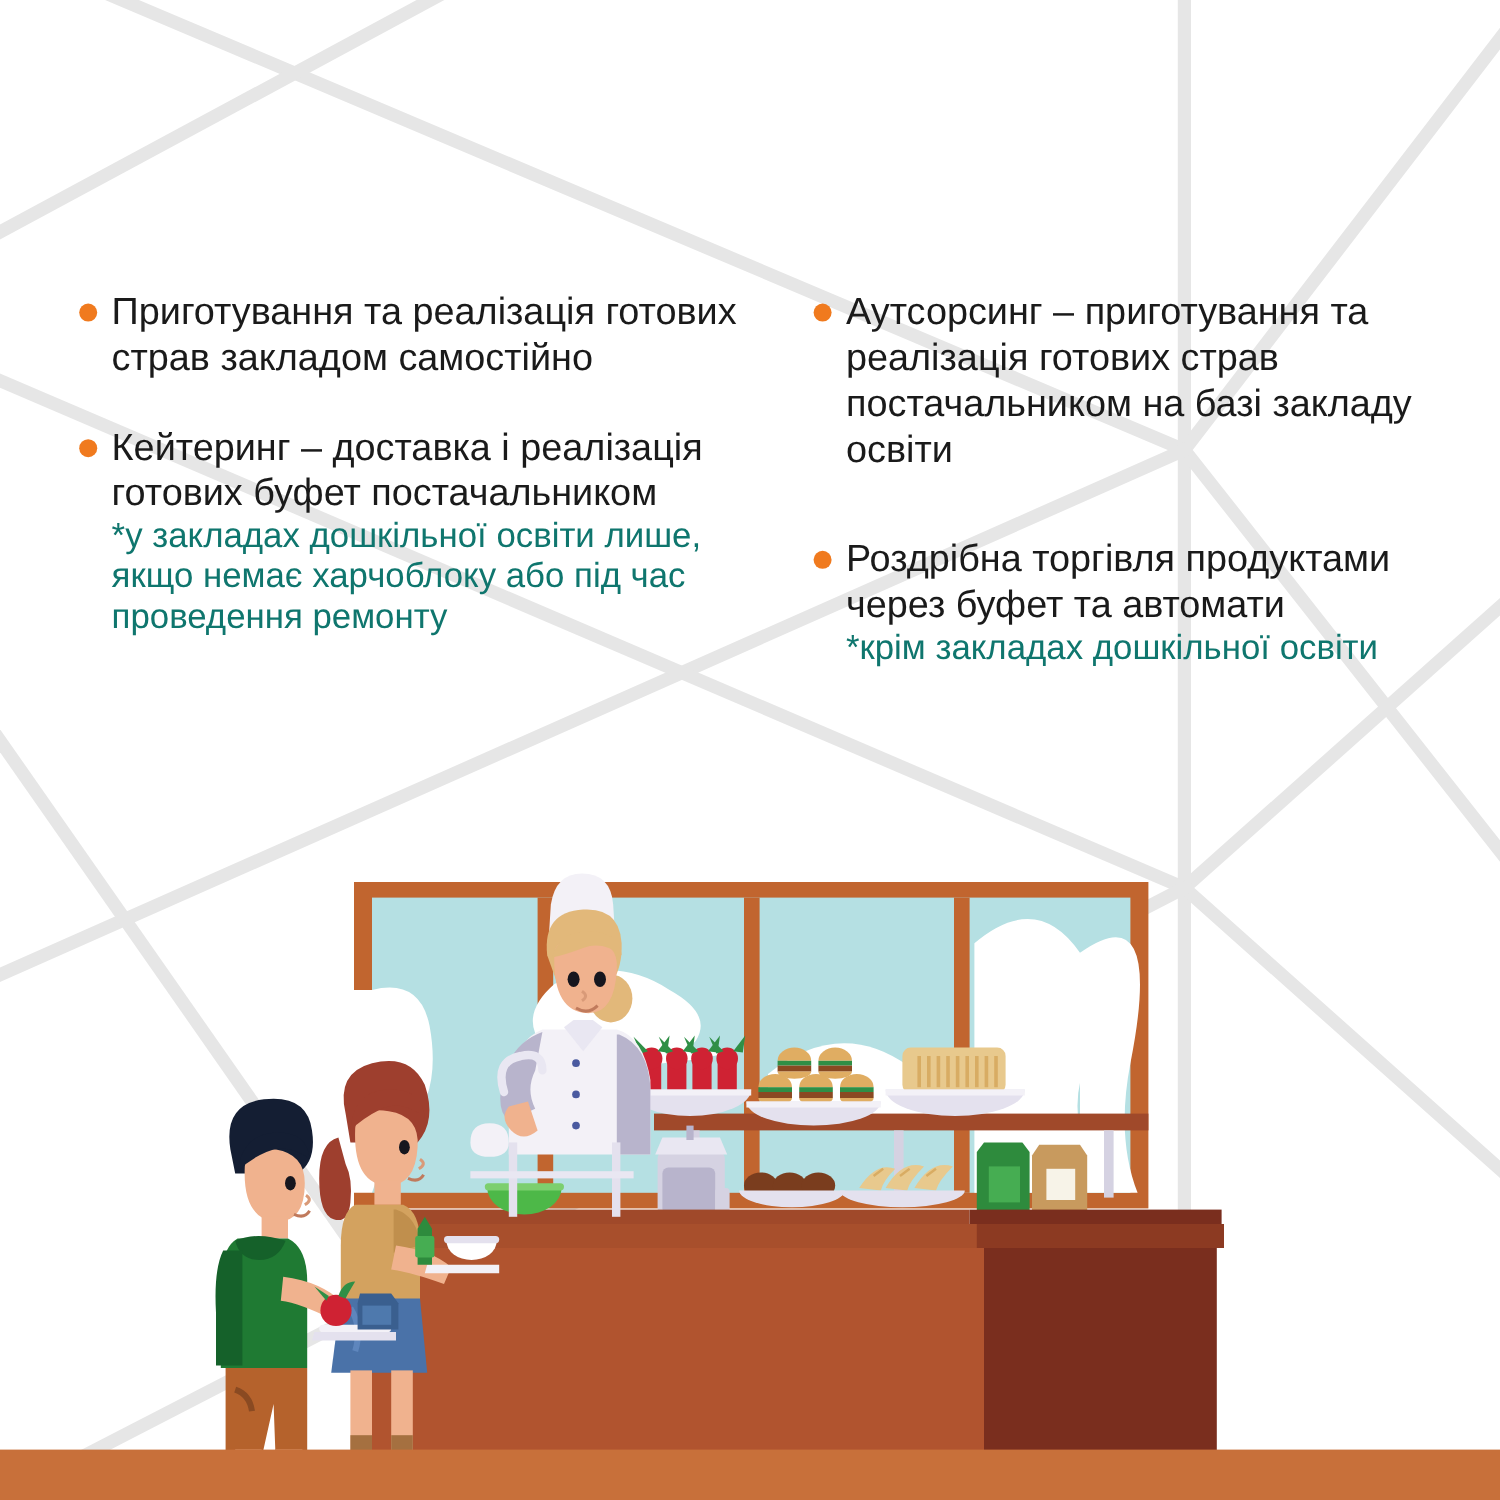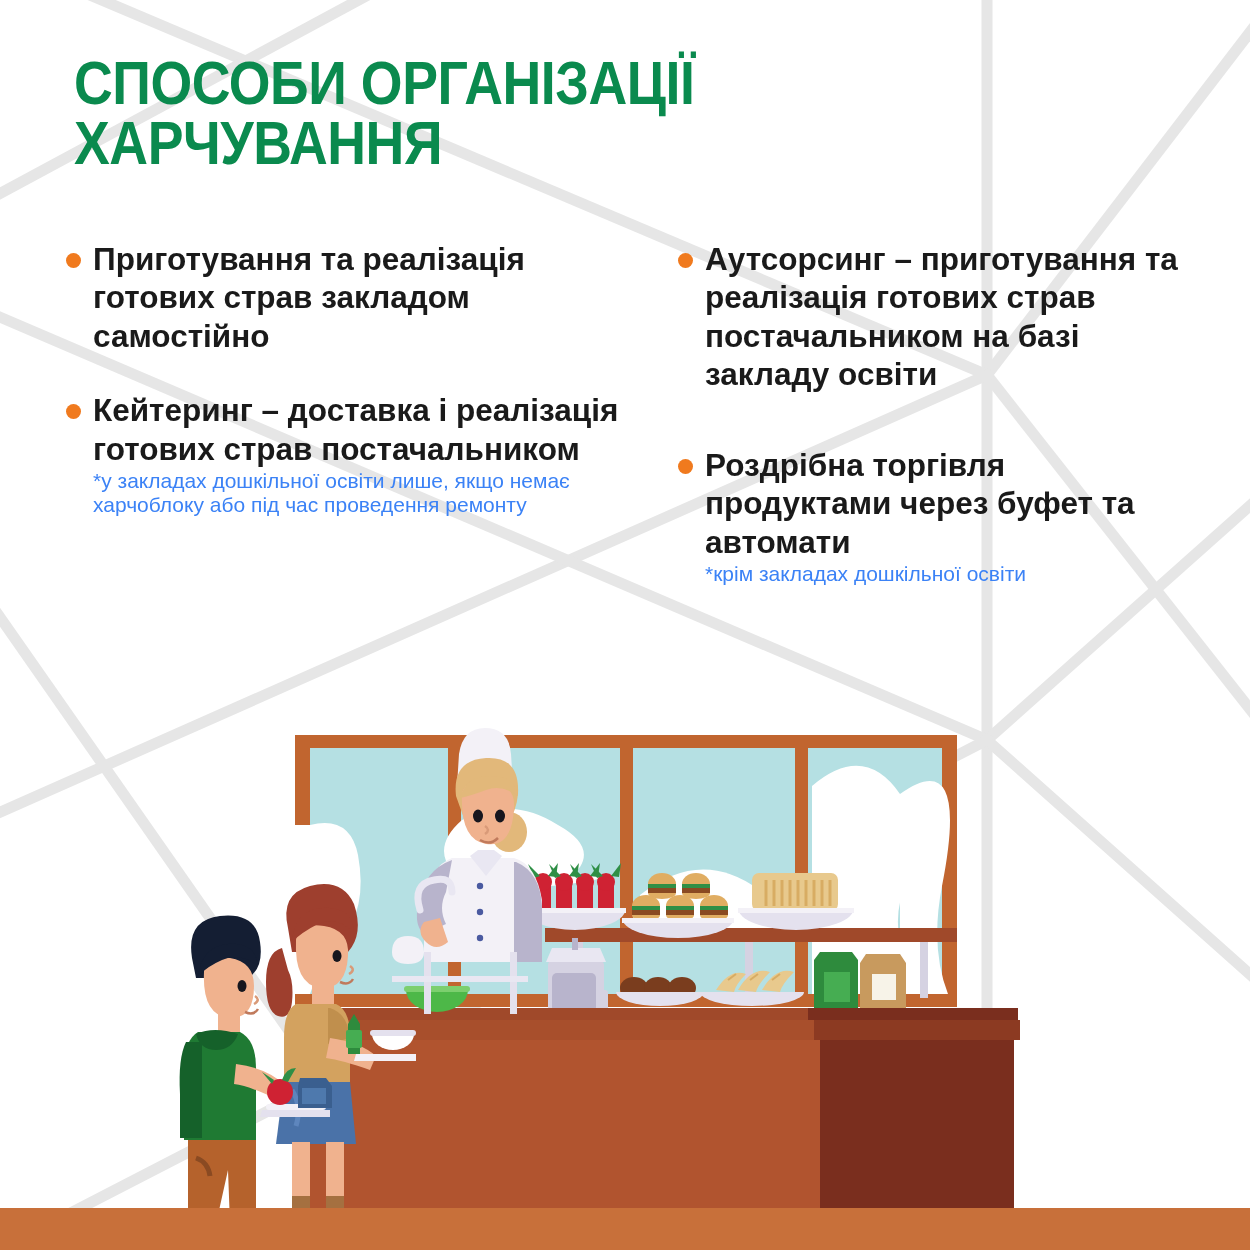--- a/index.html
+++ b/index.html
@@ -59,25 +59,25 @@
     width: 15px; height: 15px;
     border-radius: 50%;
     background: #f07a1e;
     margin-top: 13px;
     margin-right: 12px;
   }
   .btext {
     color: #1a1a1a;
     font-size: 31.5px;
     line-height: 1.22;
-    font-weight: bold;
+    font-weight: normal;
   }
   .note {
-    color: #3b82f6;
-    font-size: 21px;
+    color: #0f766e;
+    font-size: 29px;
     line-height: 1.16;
     margin-left: 27px;
     margin-top: 1px;
   }
   #col-right .note { margin-left: 27px; }
 
   
   #illustration {
     position: absolute;
     left: 0; top: 690px;
@@ -103,38 +103,34 @@
       <line x1="987" y1="740" x2="1290" y2="470"></line>
       <line x1="987" y1="740" x2="1290" y2="1010"></line>
       <line x1="987" y1="740" x2="-40" y2="300"></line>
       <line x1="987" y1="740" x2="-40" y2="1270"></line>
 
       <line x1="-40" y1="215" x2="470" y2="-60"></line>
       <line x1="-40" y1="560" x2="470" y2="1290"></line>
     </g>
   </svg>
 
-  <div id="headline">
-    <span class="line">СПОСОБИ ОРГАНІЗАЦІЇ</span>
-    <span class="line">ХАРЧУВАННЯ</span>
-  </div>
 
   <div class="column" id="col-left">
 
     <div class="bullet-block">
       <div class="bullet-row">
         <span class="dot"></span>
         <span class="btext">Приготування та реалізація готових страв закладом самостійно</span>
       </div>
     </div>
 
     <div class="bullet-block" style="margin-top:36px;">
       <div class="bullet-row">
         <span class="dot"></span>
-        <span class="btext">Кейтеринг – доставка і реалізація готових страв постачальником</span>
+        <span class="btext">Кейтеринг – доставка і реалізація готових буфет постачальником</span>
       </div>
       <div class="note">*у закладах дошкільної освіти лише, якщо немає харчоблоку або під час проведення ремонту</div>
     </div>
 
   </div>
 
   <div class="column" id="col-right">
 
     <div class="bullet-block">
       <div class="bullet-row">

